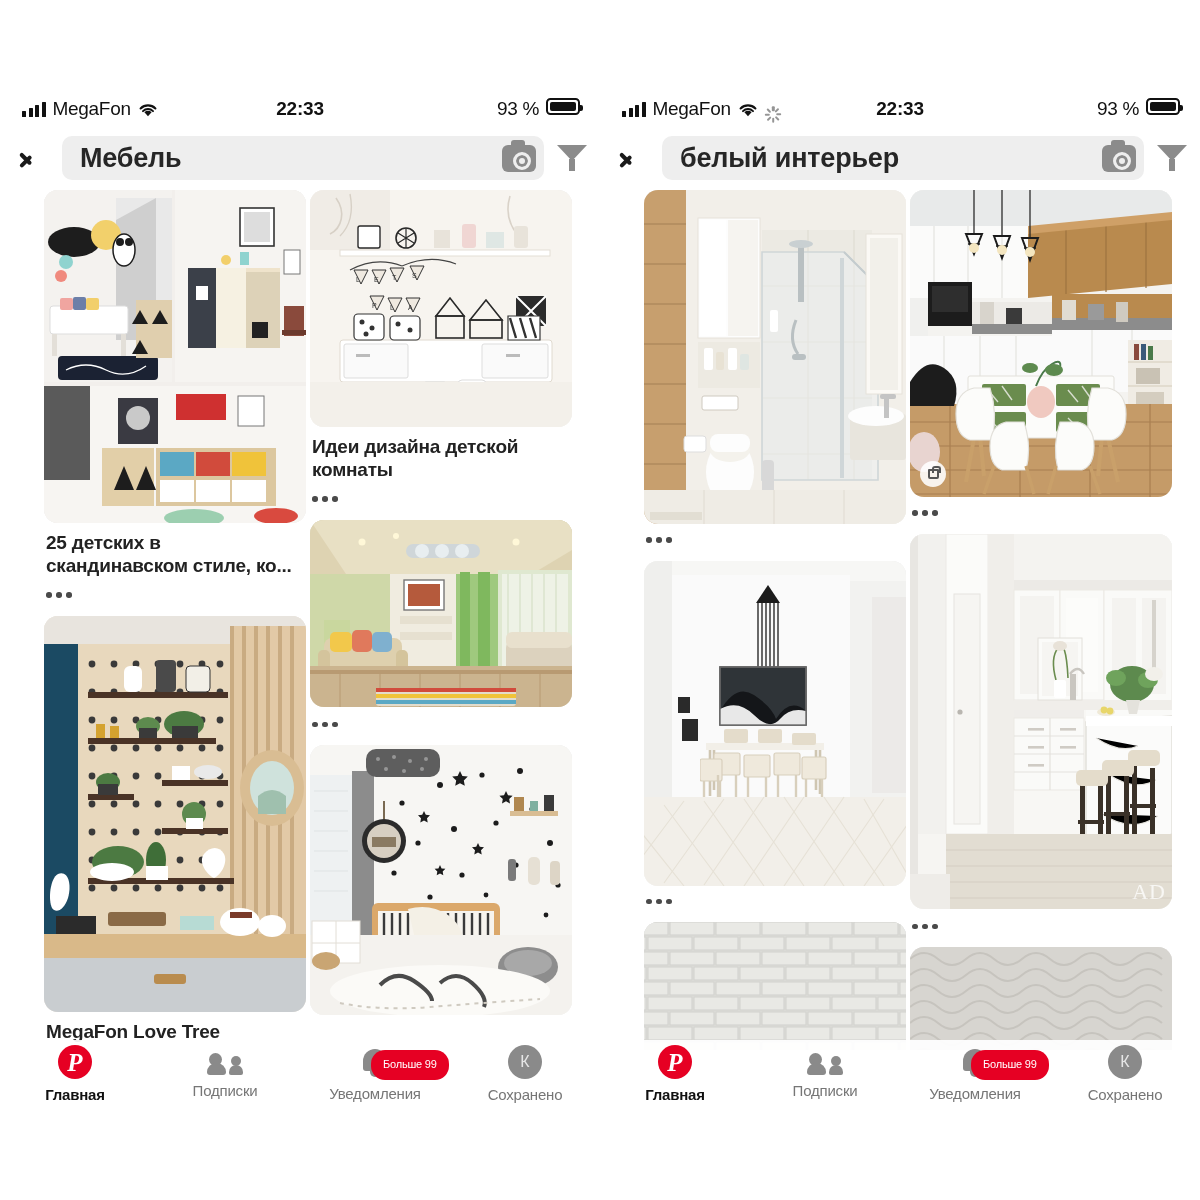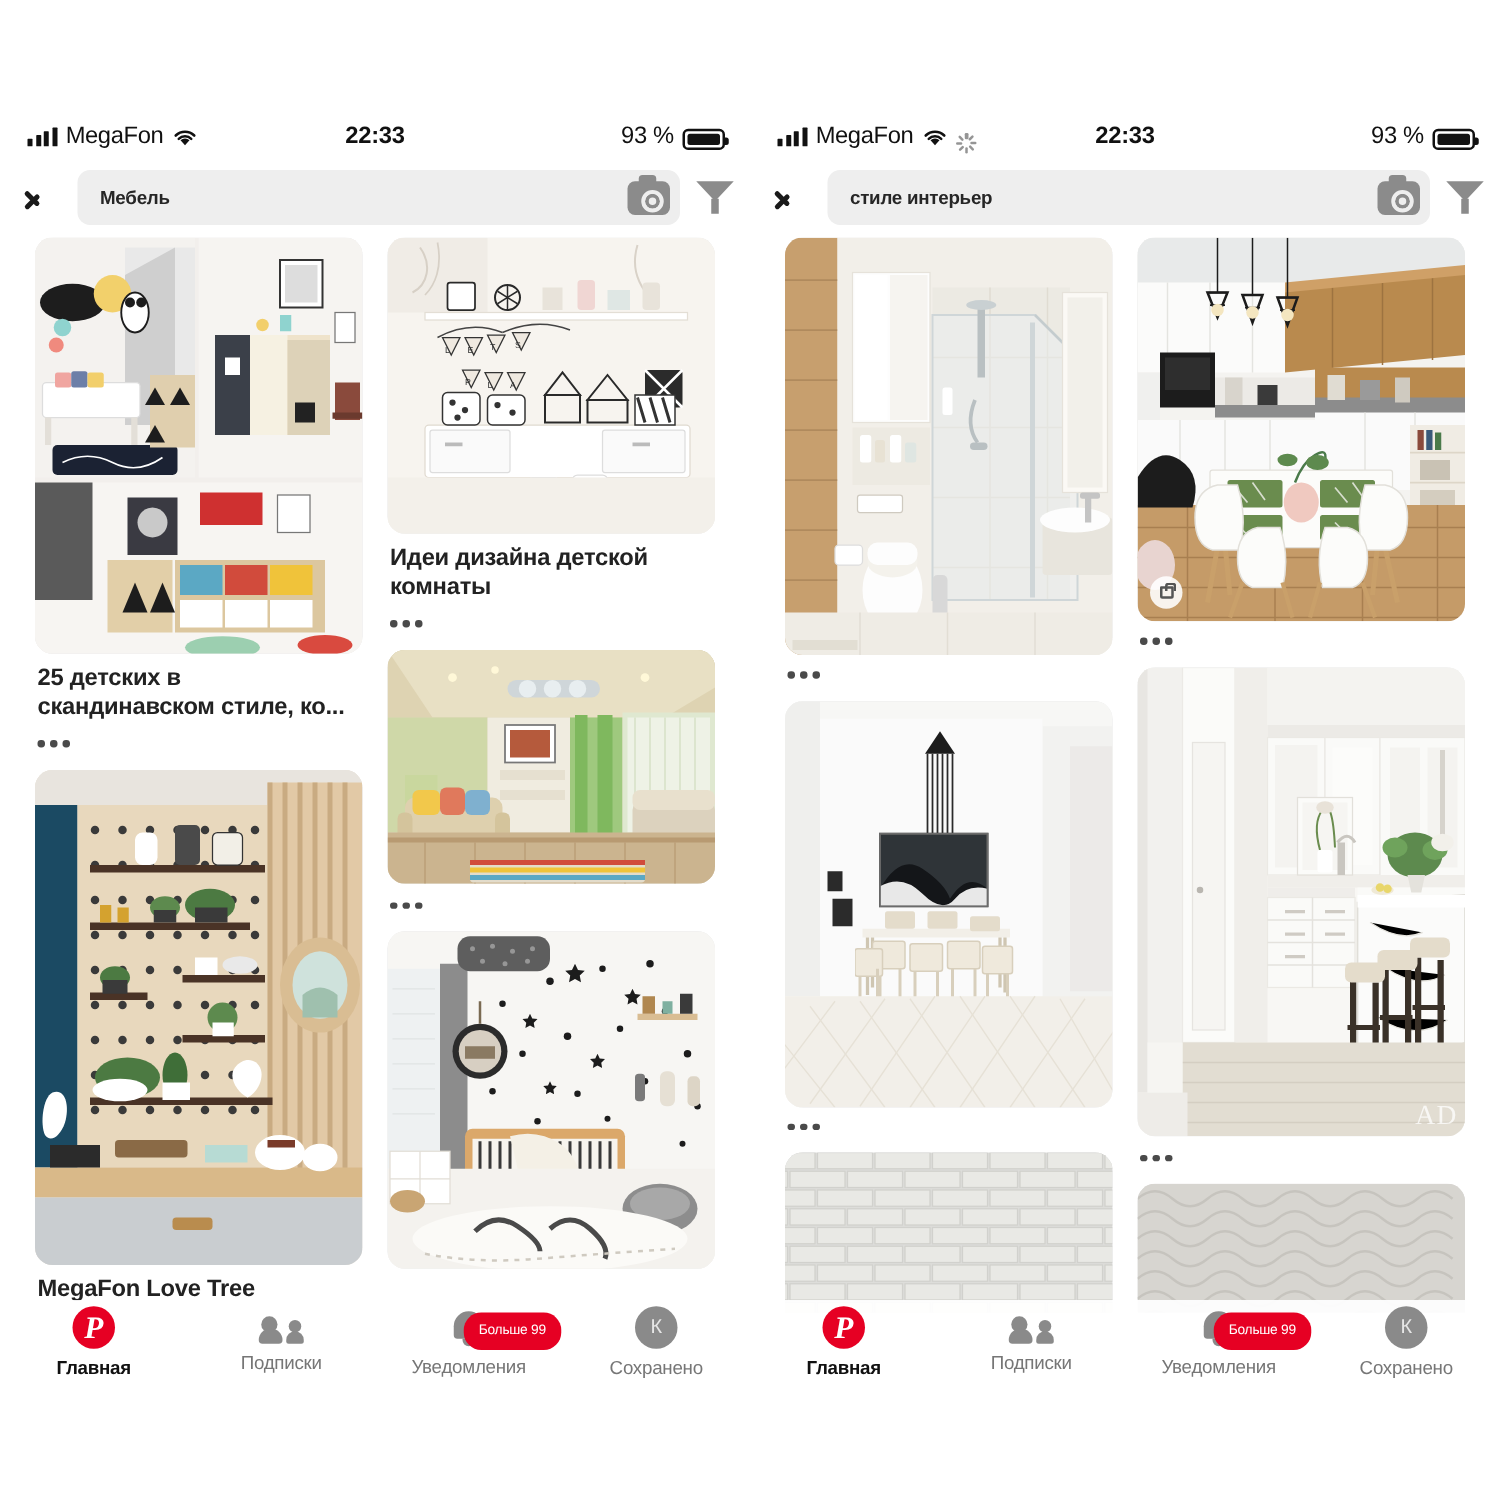--- a/index.html
+++ b/index.html
@@ -13,21 +13,21 @@
   .phone { position: relative; width: 600px; height: 1200px; background:#fff; overflow:hidden; }
 
   
   .statusbar {
     position:absolute; top:92px; left:0; width:600px; height:34px;
     display:flex; align-items:center; color:#111;
   }
   .sb-left { position:absolute; left:22px; display:flex; align-items:center; gap:7px; }
   .sb-center { position:absolute; left:0; width:600px; text-align:center;
                font-size:19px; font-weight:bold; letter-spacing:-0.2px; }
-  .sb-right { position:absolute; right:20px; display:flex; align-items:flex-end; gap:7px; }
+  .sb-right { position:absolute; right:20px; display:flex; align-items:flex-start; gap:7px; }
   .sig { display:flex; align-items:flex-end; gap:2.5px; height:15px; }
   .sig i { display:block; width:4px; background:#111; border-radius:.5px; }
   .sig i:nth-child(1){ height:6px; }
   .sig i:nth-child(2){ height:9px; }
   .sig i:nth-child(3){ height:12px; }
   .sig i:nth-child(4){ height:15px; }
   .carrier { font-size:19px; letter-spacing:-0.3px; }
   .wifi { width:20px; height:15px; position:relative; }
   .spin { width:17px; height:17px; position:relative; opacity:.62; }
   .spin i { position:absolute; left:50%; top:50%; width:2.4px; height:5.4px;
@@ -41,37 +41,37 @@
   
   .searchrow { position:absolute; top:134px; left:0; width:600px; height:48px; display:flex; align-items:center; }
   .back-btn { width:44px; display:flex; align-items:center; justify-content:center; margin-left:14px; }
   .chev { width:15px; height:24px; position:relative; }
   .chev::before, .chev::after { content:""; position:absolute; left:2px; width:15px; height:4.2px;
         background:#1a1a1a; border-radius:3px; }
   .chev::before { top:7.5px; transform:rotate(135deg); transform-origin:left center; }
   .chev::after  { top:15.5px; transform:rotate(-135deg); transform-origin:left center; }
   .searchbar { flex:1; height:44px; background:#eeeeee; border-radius:10px;
                display:flex; align-items:center; padding:0 8px 0 18px; margin-left:4px; }
-  .searchbar .q { flex:1; font-size:15px; font-weight:bold; color:#262626; letter-spacing:-0.2px; }
+  .searchbar .q { flex:1; font-size:27px; font-weight:bold; color:#262626; letter-spacing:-0.2px; }
   .cam { width:34px; height:27px; background:#8b8b8b; border-radius:6px; position:relative; }
   .cam::before { content:""; position:absolute; top:-5px; left:9px; width:14px; height:6px;
                  background:#8b8b8b; border-radius:3px 3px 0 0; }
   .cam::after { content:""; position:absolute; top:7px; left:11px; width:12px; height:12px;
                 border-radius:50%; background:#eeeeee; border:3px solid #eeeeee;
                 box-shadow: inset 0 0 0 3px #8b8b8b; }
   .filter-btn { width:56px; display:flex; align-items:center; justify-content:center; }
   .funnel { width:30px; height:28px; position:relative; }
   .funnel::before { content:""; position:absolute; top:1px; left:0; width:0; height:0;
         border-left:15px solid transparent; border-right:15px solid transparent; border-top:16px solid #8b8b8b; }
   .funnel::after { content:""; position:absolute; top:15px; left:12.4px; width:5.2px; height:12px; background:#8b8b8b; }
 
   
   .grid { position:absolute; top:190px; left:0; width:600px; height:860px; overflow:hidden; }
   .col { position:absolute; top:0; width:262px; }
-  .col-l { left:28px; }
+  .col-l { left:44px; }
   .col-r { left:310px; }
   .card { margin-bottom:18px; }
   .thumb { width:100%; border-radius:14px; overflow:hidden; position:relative; background:#e8e8e8; }
   .meta { display:flex; align-items:flex-start; padding:8px 2px 0 2px; gap:8px;flex-direction:column; }
   .ptitle { flex:1; font-size:19px; line-height:23px; font-weight:bold; color:#222; letter-spacing:-0.2px; }
   .dots { flex:0 0 auto; display:flex; gap:4.5px; padding-top:7px; padding-right:4px; }
   .dots i { width:5.5px; height:5.5px; border-radius:50%; background:#4a4a4a; display:block; }
   .meta.only-dots { justify-content:flex-end; padding-top:6px; }
   .shopbadge { position:absolute; left:10px; bottom:10px; width:26px; height:26px; border-radius:50%;
                background:rgba(255,255,255,.88); display:flex; align-items:center; justify-content:center; }
@@ -593,21 +593,21 @@
             <span></span>
           </span>
       </div>
     </div>
 
     <div class="searchrow">
       <div class="back-btn">
           <span class="chev"></span>
         </div>
       <div class="searchbar">
-        <span class="q">стиле интерьер</span>
+        <span class="q">белый интерьер</span>
         <span class="cam"></span>
       </div>
       <div class="filter-btn">
           <span class="funnel"></span>
         </div>
     </div>
 
     <div class="grid">
       <div class="col col-l">
 

